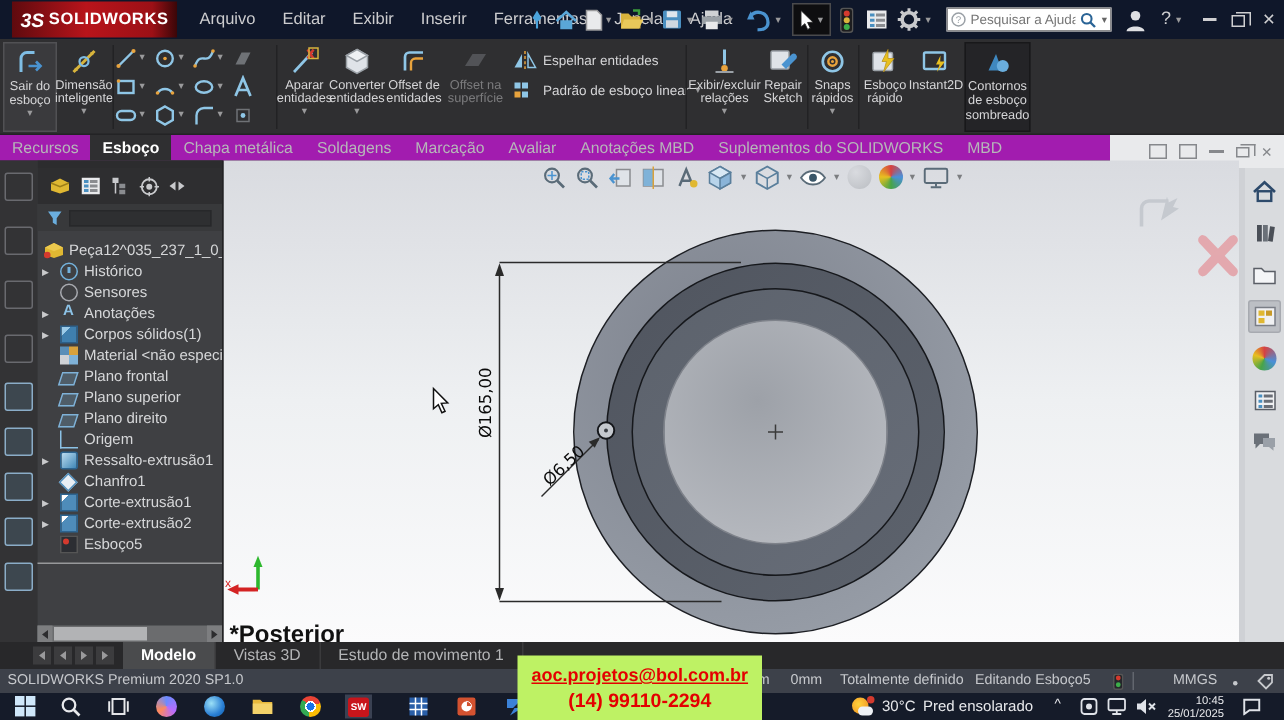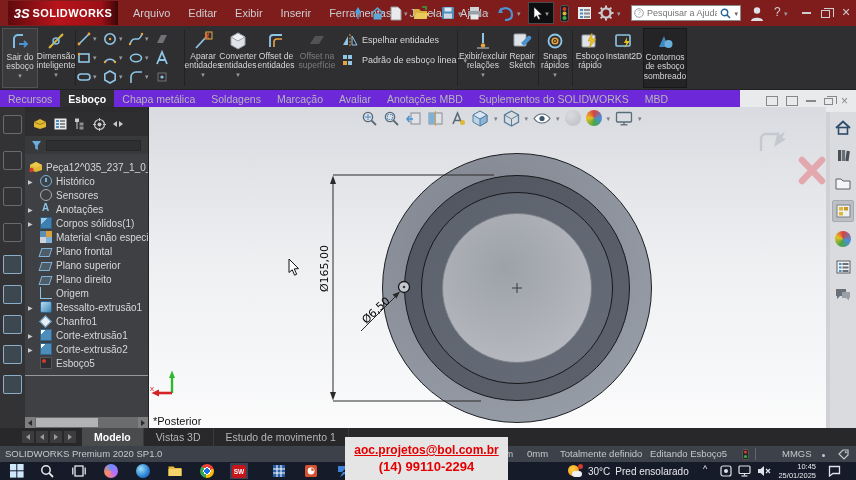--- a/index.html
+++ b/index.html
@@ -1,20 +1,20 @@
 <!DOCTYPE html>
 <html><head>
 <meta charset="utf-8">
 <style>
 *{margin:0;padding:0;box-sizing:border-box}
 body{font-family:"Liberation Sans",sans-serif;background:#555}
 .stage{position:relative;width:856px;height:480px;overflow:hidden;background:#2f2f31;font-family:"Liberation Sans",sans-serif}
 .abs{position:absolute}
 
-.titlebar{position:absolute;left:0;top:0;width:856px;height:26px;background:#7f1d1d;color:#d2d2d4}
+.titlebar{position:absolute;left:0;top:0;width:856px;height:26px;background:#0f172a;color:#d2d2d4}
 .logo{position:absolute;left:8px;top:1px;width:110px;height:24px;background:linear-gradient(90deg,#5f0a0e,#b8141b 45%,#9c1016 85%,#3a0608);display:flex;align-items:center;justify-content:center;gap:3px}
 .logo .mark{font-style:italic;font-weight:bold;font-size:13px;color:#fff}
 .logo .word{font-weight:bold;font-size:11px;letter-spacing:.4px;color:#fff}
 .menus{position:absolute;left:124px;top:0;height:26px;display:flex;align-items:center}
 .menus span{padding:0 9px;font-size:11px;color:#cdcdcf;cursor:default}
 .qa{position:absolute;top:4px;height:18px;display:flex;align-items:center}
 .caret{font-size:7px;color:#9a9a9c;line-height:1}
 .sel-box{position:absolute;left:528px;top:2px;width:26px;height:22px;background:#0e0e10;border:1px solid #4a4a4c;display:flex;align-items:center;justify-content:center;gap:2px}
 .searchbox{position:absolute;left:631px;top:5px;width:110px;height:16px;background:#fff;border:1px solid #8a8a8c;display:flex;align-items:center;padding:0 2px;gap:3px}
 .searchbox input{border:0;outline:0;flex:1;min-width:0;font-size:9px;color:#666;background:transparent;font-family:"Liberation Sans",sans-serif}
@@ -27,21 +27,21 @@
 .bigbtn{position:absolute;top:2px;height:60px;display:flex;flex-direction:column;align-items:center;justify-content:flex-start;color:#d6d6d8;font-size:8.5px;line-height:1.1;text-align:center;padding-top:3px}
 .bigbtn .lbl{margin-top:1px}
 .pressed{background:#3a3a3d;border:1px solid #515154}
 .pressed2{background:#242427;border:1px solid #18181a}
 .disabled{opacity:.45}
 .vsep{position:absolute;top:4px;width:1px;height:56px;background:#222224}
 .stackrow{position:absolute;left:342px;height:20px;display:flex;align-items:center;gap:4px;color:#d6d6d8;font-size:9px}
 .gridwrap{position:absolute;left:76px;top:3px;display:grid;grid-template-columns:repeat(4,26px);grid-auto-rows:19px}
 .gcell{display:flex;align-items:center;gap:1px}
 
-.rtabs{position:absolute;left:0;top:90px;width:745px;height:17px;background:#6d28d9;display:flex;align-items:stretch}
+.rtabs{position:absolute;left:0;top:90px;width:745px;height:17px;background:#a21caf;display:flex;align-items:stretch}
 .rtabs span{padding:1px 8px 0;font-size:10.5px;color:#b6b7b9;display:flex;align-items:center}
 .rtabs .active{background:#2f2f31;color:#fff;font-weight:bold}
 
 .docctrl{position:absolute;left:740px;top:90px;width:116px;height:22px;background:#e9eaec;display:flex;align-items:center;justify-content:flex-end;gap:8px;padding-right:8px}
 .dc-ic{width:12px;height:10px;border:1px solid #86888c;position:relative}
 .dc-min{width:10px;height:2px;background:#86888c}
 .dc-res{width:9px;height:7px;border:1px solid #86888c;position:relative}
 .dc-res::before{content:"";position:absolute;left:2px;top:-3px;width:9px;height:7px;border:1px solid #86888c;border-left:0;border-bottom:0}
 .dc-x{color:#86888c;font-size:12px;line-height:1}
 
@@ -75,21 +75,21 @@
 .ic-sk::before{content:"";position:absolute;left:1px;top:1px;width:4px;height:4px;border-radius:50%;background:#d43a2e}
 .ic-sens{border:1.5px solid #a8aab0;border-radius:50%;position:relative}
 .ic-hist{border:1.5px solid #74b2dc;border-radius:50%;position:relative}
 .ic-hist::before{content:"";position:absolute;left:4px;top:2px;width:1.5px;height:4px;background:#74b2dc}
 
 .viewport{position:absolute;left:148px;top:107px;width:678px;height:321px;background:linear-gradient(#d9dbe0,#eef0f2 50%,#fbfbfc);border-left:1px solid #232325;overflow:hidden}
 .hud{position:absolute;left:212px;top:1px;height:20px;display:flex;align-items:center;gap:5px}
 .hud .caret{color:#7b7d80}
 .circle{position:absolute;border-radius:50%}
 .dimtext{position:absolute;color:#0a0a0a;font-size:11px;font-family:"DejaVu Sans",sans-serif;white-space:nowrap}
-.postlabel{position:absolute;left:4px;top:308px;font-size:11px;font-weight:normal;color:#111}
+.postlabel{position:absolute;left:4px;top:308px;font-size:16px;font-weight:bold;color:#111}
 .axislabel{position:absolute;font-size:8px;color:#d42323}
 
 .splitter{position:absolute;left:826px;top:112px;width:4px;height:316px;background:#cfd1d5}
 .taskpane{position:absolute;left:830px;top:112px;width:26px;height:316px;background:#d9dbde;display:flex;flex-direction:column;align-items:center;padding-top:4px;gap:6px}
 .tp-btn{width:22px;height:22px;display:flex;align-items:center;justify-content:center;border-radius:2px}
 .tp-active{background:#bcbfc4;border:1px solid #a7aab0}
 
 .mtabs{position:absolute;left:0;top:428px;width:856px;height:18px;background:#28282a;display:flex;align-items:stretch}
 .navbtns{display:flex;align-items:center;gap:2px;padding:0 6px 0 22px}
 .navbtn{width:12px;height:12px;background:#3c3c3e;display:flex;align-items:center;justify-content:center}
@@ -98,21 +98,21 @@
 
 .statusbar{position:absolute;left:0;top:446px;width:856px;height:16px;background:#3d414a;color:#c6c8cc;font-size:9.5px}
 .statusbar span{position:absolute;top:2px;white-space:nowrap}
 
 .taskbar{position:absolute;left:0;top:462px;width:856px;height:18px;background:#151b29;color:#e8e9ec}
 .tk{position:absolute;top:2px;width:14px;height:14px}
 .tkround{border-radius:50%}
 .clock{position:absolute;right:40px;top:0;height:18px;display:flex;flex-direction:column;align-items:flex-end;justify-content:center;font-size:7.5px;line-height:1.2}
 .weather{position:absolute;left:568px;top:0;height:18px;display:flex;align-items:center;gap:5px;font-size:10px}
 
-.banner{position:absolute;left:345px;top:437px;width:163px;height:43px;background:#e5e5e5;display:flex;flex-direction:column;align-items:center;justify-content:center;z-index:50}
+.banner{position:absolute;left:345px;top:437px;width:163px;height:43px;background:#bef264;display:flex;flex-direction:column;align-items:center;justify-content:center;z-index:50}
 .banner .email{color:#e40000;font-weight:bold;font-size:12px;text-decoration:underline}
 .banner .phone{color:#e40000;font-weight:bold;font-size:13px;margin-top:2px}
 svg{display:block}
 </style>
 </head>
 <body>
 
 <div class="stage">
 
   <div class="titlebar">

